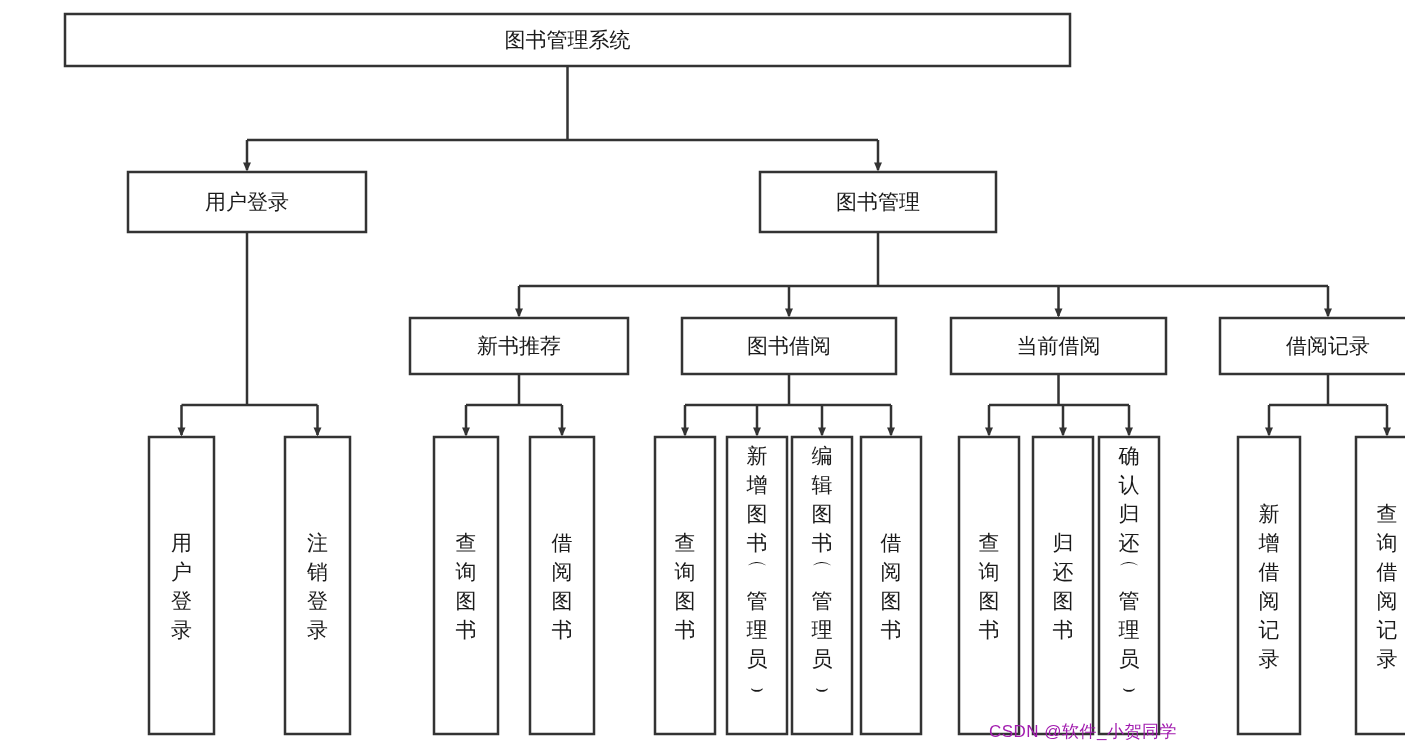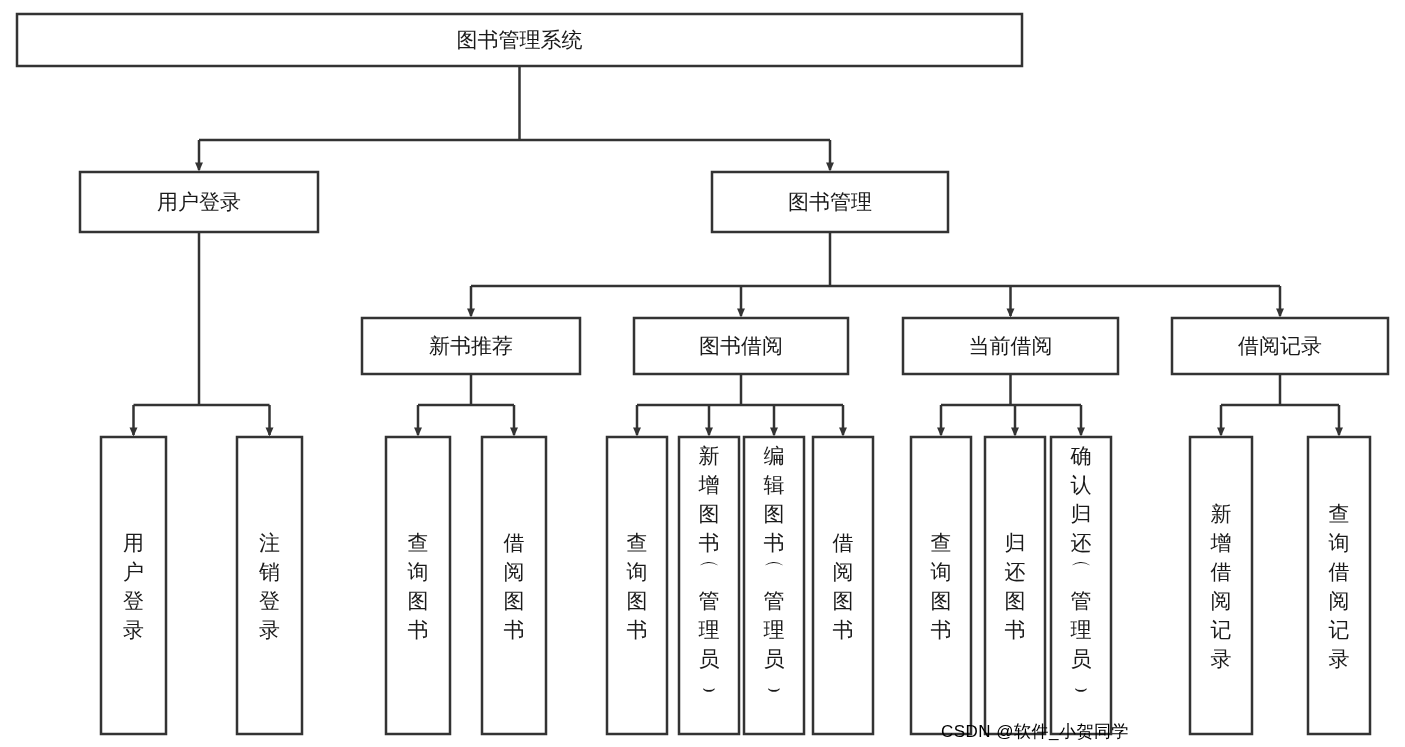--- a/index.html
+++ b/index.html
@@ -11,20 +11,21 @@
     width: 1405px;
     height: 747px;
     font-family: "Liberation Sans", "DejaVu Sans", sans-serif;
     overflow: hidden;
     position: relative;
   }
   #diagram-root {
     position: relative;
     width: 1139px;
     height: 747px;
+    margin-left: 48px;
   }
   svg.diagram-canvas {
     position: absolute;
     top: 0;
     left: 0;
     width: 1405px;
     height: 747px;
   }
   .node-box {
     fill: #ffffff;
@@ -48,21 +49,21 @@
     font-size: 21px;
     fill: #1a1a1a;
     text-anchor: middle;
   }
   .watermark {
     position: absolute;
     right: 10px;
     bottom: 4px;
     font-family: "Liberation Sans", "DejaVu Sans", sans-serif;
     font-size: 17px;
-    color: #000000;
+    color: #a21caf;
     white-space: nowrap;
     letter-spacing: 0.5px;
     pointer-events: none;
   }
 </style>
 </head>
 <body>
 
 <div id="diagram-root">
   <svg class="diagram-canvas" id="diagram-svg" viewBox="0 0 1405 747" xmlns="http://www.w3.org/2000/svg">

